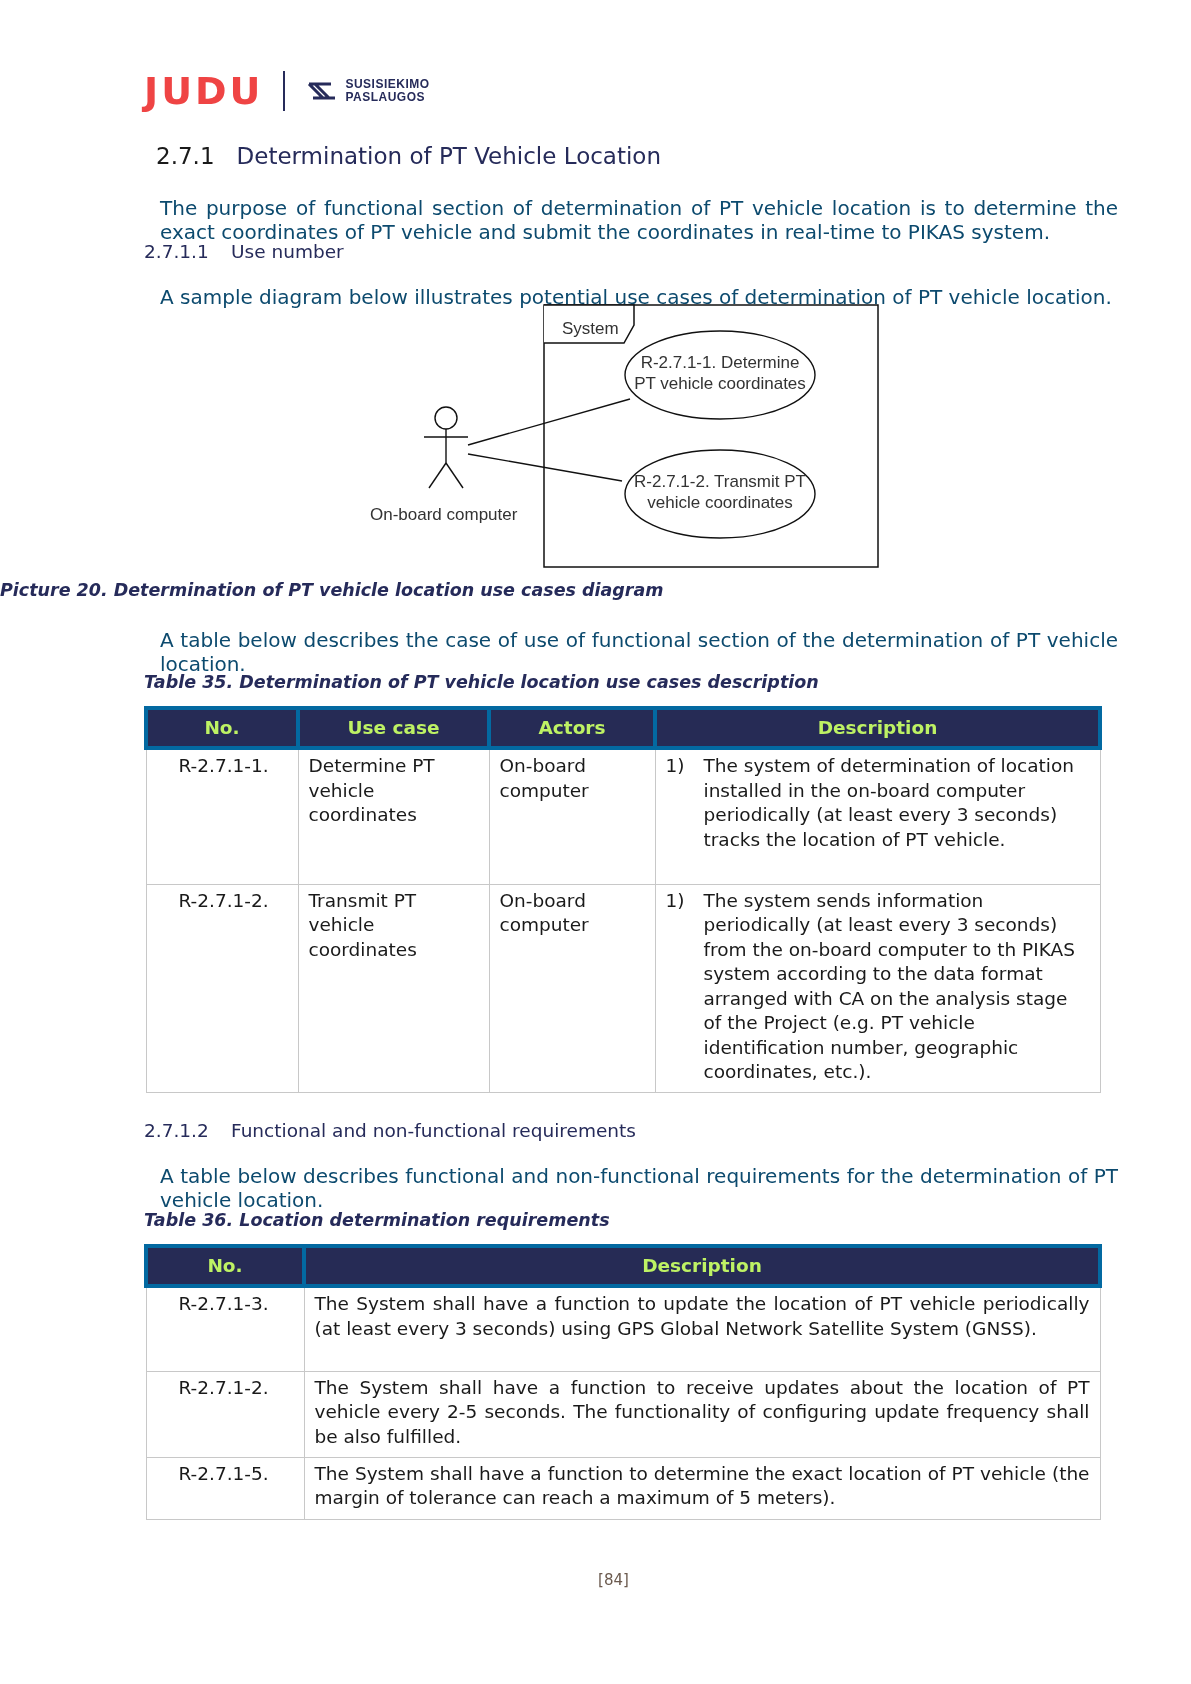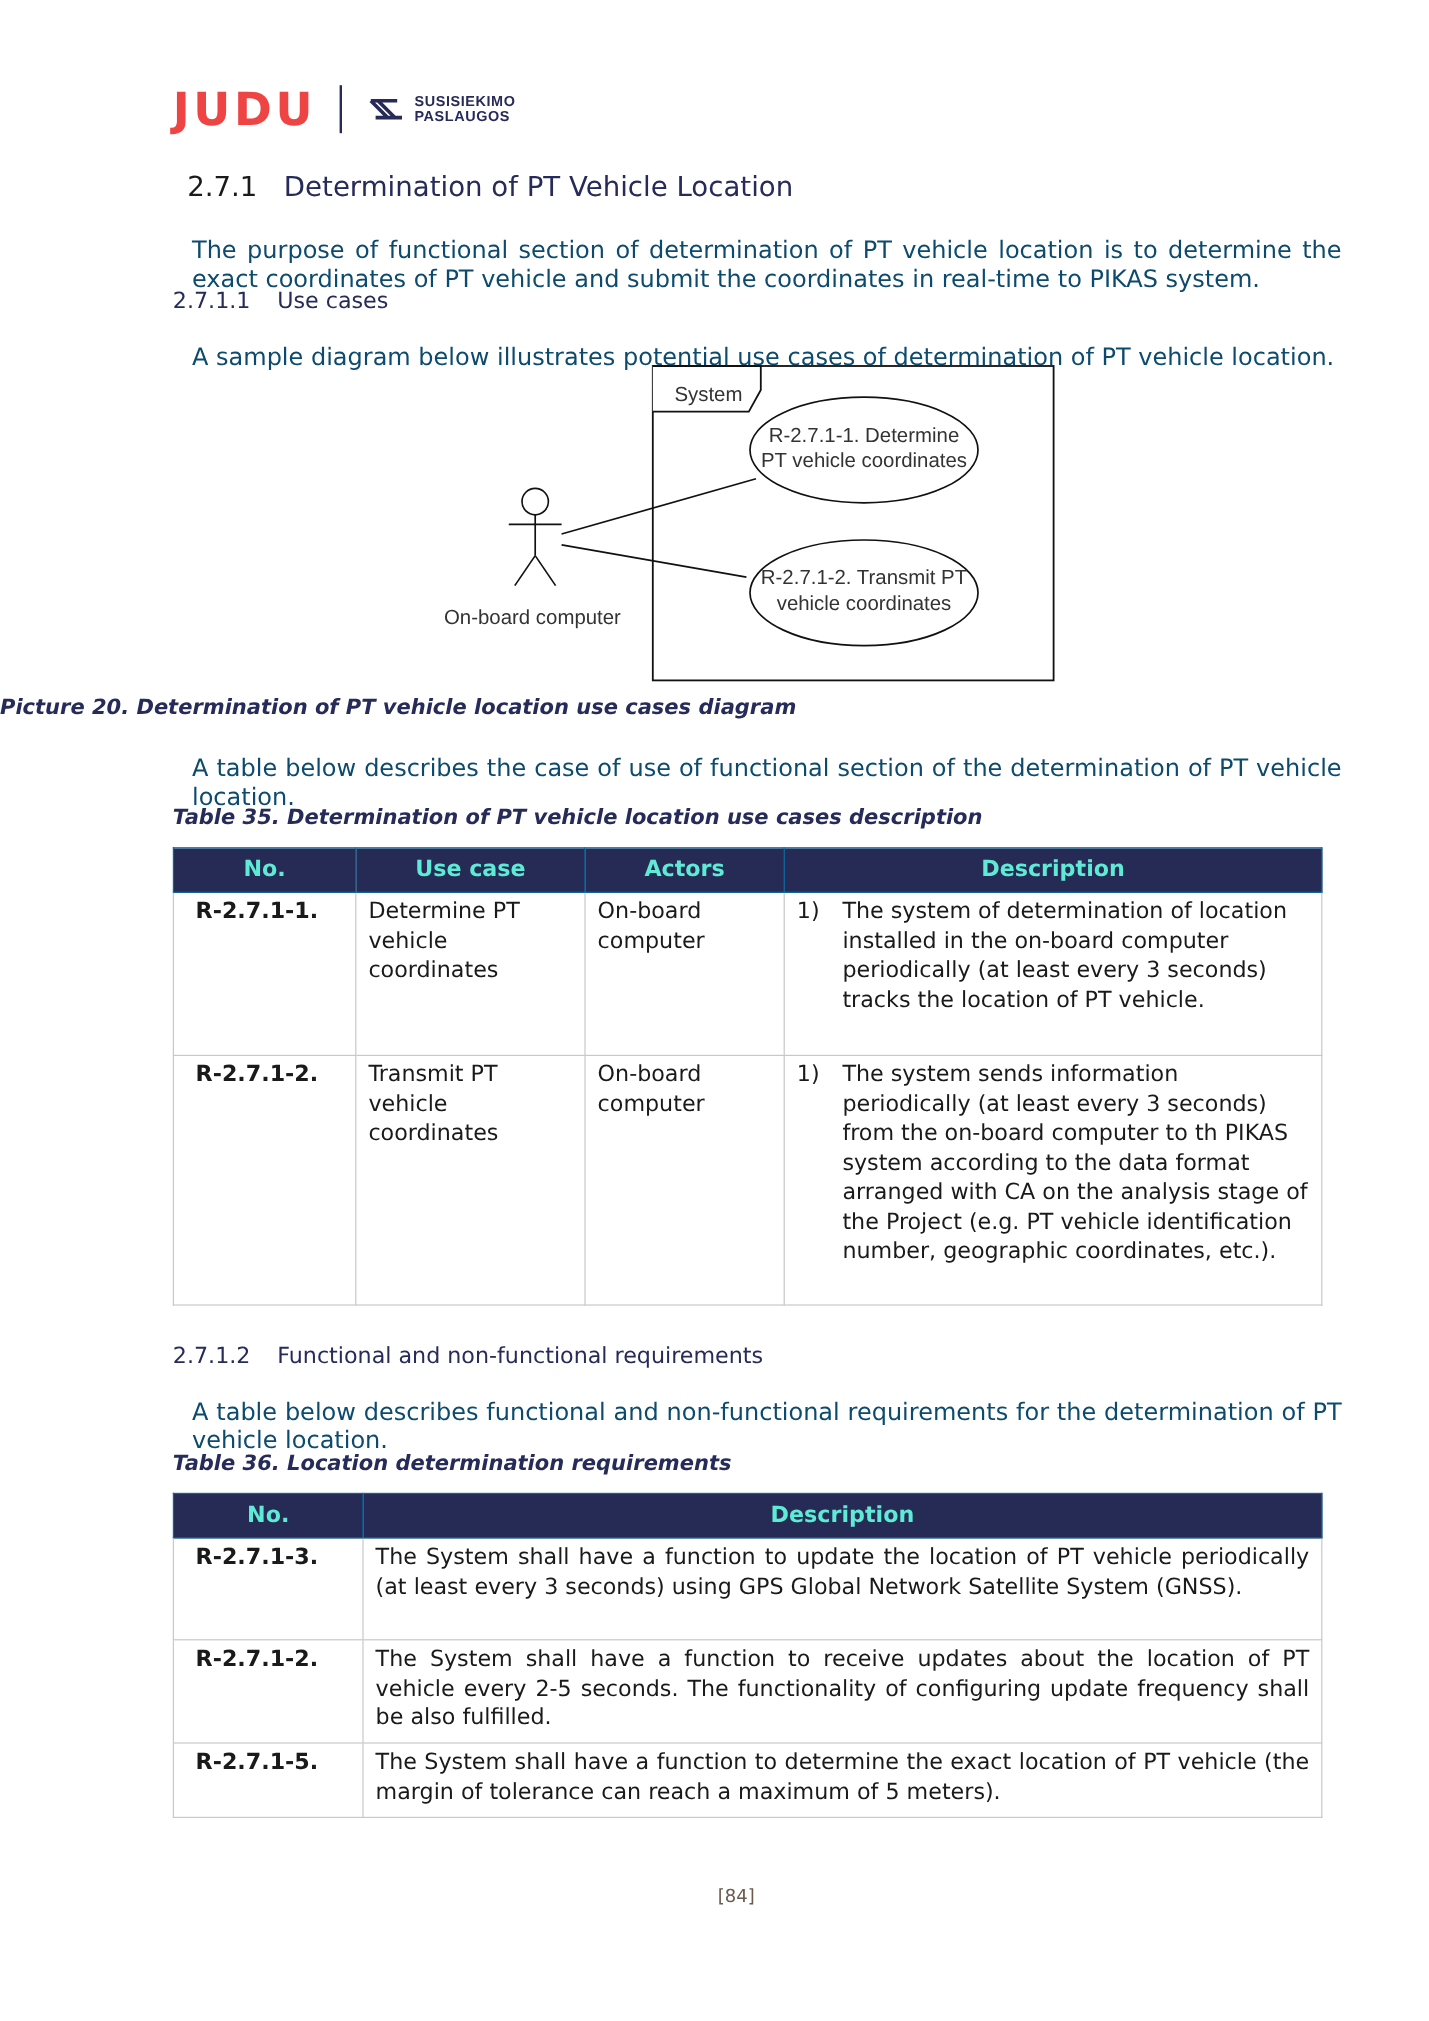--- a/index.html
+++ b/index.html
@@ -19,23 +19,23 @@
 
   .h4 { position: absolute; left: 144px; font-size: 18.5px; color: #262b5a; }
   .h4 .num { display: inline-block; width: 87px; }
 
   .caption { position: absolute; font-size: 17.5px; font-weight: bold; font-style: italic; color: #262b5a; }
 
   .diagram { position: absolute; left: 360px; top: 300px; width: 520px; height: 270px; }
   .diagram text { font-family: "Liberation Sans", sans-serif; font-size: 17px; fill: #333; }
 
   table { position: absolute; left: 144px; width: 958px; border-collapse: collapse; font-size: 18.5px; line-height: 24.5px; }
-  th { background: #262b55; color: #5eead4; font-weight: bold; padding: 3px 8px; height: 30px; border: 1px solid #0369a1; font-size: 18.5px; }
+  th { background: #262b55; color: #bef264; font-weight: bold; padding: 3px 8px; height: 30px; border: 4px solid #0369a1; font-size: 18.5px; }
   td { border: 1px solid #c8c8c8; vertical-align: top; padding: 4px 10px 6px 10px; color: #1a1a1a; }
-  td.no { padding-left: 18px; font-weight: bold; }
+  td.no { padding-left: 32px; }
   .li { display: flex; }
   .li .marker { width: 38px; flex: none; }
   .just { text-align: justify; }
 
   .footer { position: absolute; left: 18px; width: 1191px; top: 1571px; text-align: center; font-size: 15px; color: #6b5a4e; }
 </style>
 </head>
 <body>
 
 <div class="logo-row">
@@ -51,21 +51,21 @@
     </span>
   </span>
 </div>
 
 <div class="h3">
   <span class="num">2.7.1</span><span>Determination of PT Vehicle Location</span>
 </div>
 <div class="para" style="top:180px;">The purpose of functional section of determination of PT vehicle location is to determine the exact coordinates of PT vehicle and submit the coordinates in real-time to PIKAS system.</div>
 
 <div class="h4" style="top:241px;">
-  <span class="num">2.7.1.1</span><span>Use cases</span>
+  <span class="num">2.7.1.1</span><span>Use number</span>
 </div>
 <div class="para" style="top:269px;">A sample diagram below illustrates potential use cases of determination of PT vehicle location.</div>
 
 <svg class="diagram" viewBox="0 0 520 270">
   <rect x="184" y="5" width="334" height="262" fill="#fff" stroke="#111" stroke-width="1.5"></rect>
   <path d="M184 5 H274 V25 L264 43 H184" fill="#fff" stroke="#111" stroke-width="1.5"></path>
   <text x="202" y="34">System</text>
 
   <g>
     <circle cx="86" cy="118" r="11" fill="#fff" stroke="#111" stroke-width="1.4"></circle>

